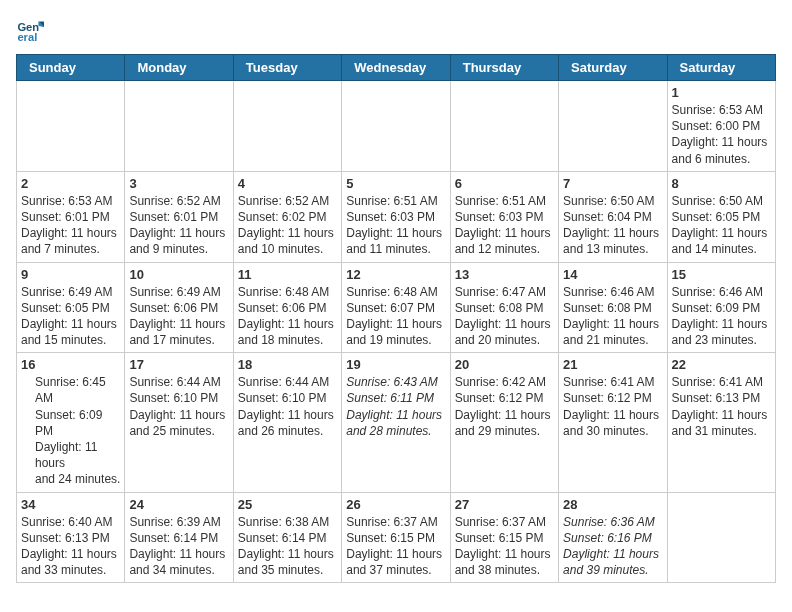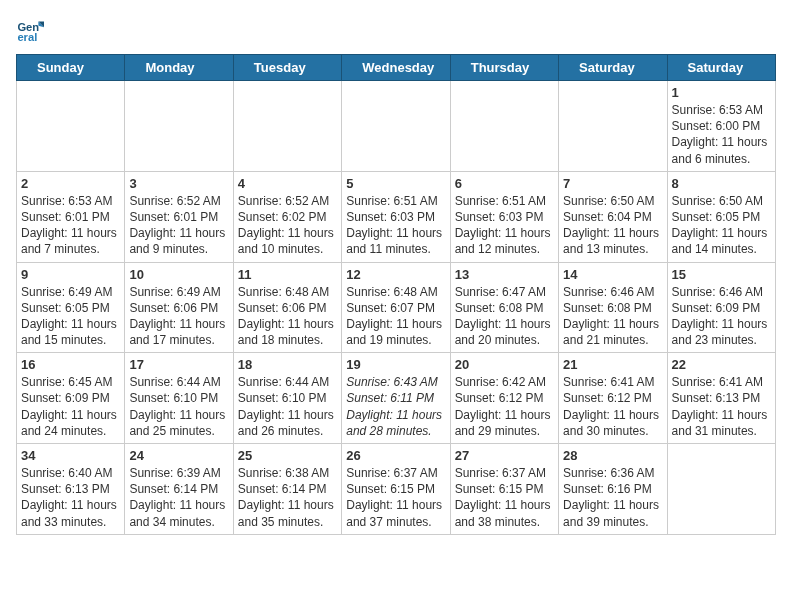--- a/index.html
+++ b/index.html
@@ -40,21 +40,21 @@
     table {
       width: 100%;
       border-collapse: collapse;
       table-layout: fixed;
     }
     .day-header {
       background-color: #2471a3;
       color: #fff;
       font-size: 13px;
       font-weight: bold;
-      padding: 5px 20px;
+      padding: 5px 12px;
       text-align: left;
       border: 1px solid #1a5276;
     }
     .cal-cell {
       border: 1px solid #ccc;
       vertical-align: top;
       padding: 4px;
       height: 90px;
       background: #fff;
       font-size: 10px;
@@ -229,21 +229,21 @@
           <span class="day-num">15</span>
           <div class="cell-info" style="white-space: pre-line;">Sunrise: 6:46 AM
 Sunset: 6:09 PM
 Daylight: 11 hours
 and 23 minutes.</div>
         </td>
       </tr>
       <tr class="week-row">
         <td class="cal-cell">
           <span class="day-num">16</span>
-          <div class="cell-info" style="white-space: pre-line;">Sunrise: 6:45 AM
+          <div class="cell-info" style="white-space: pre-line; margin-left: 14px;">Sunrise: 6:45 AM
 Sunset: 6:09 PM
 Daylight: 11 hours
 and 24 minutes.</div>
         </td>
         <td class="cal-cell">
           <span class="day-num">17</span>
           <div class="cell-info" style="white-space: pre-line;">Sunrise: 6:44 AM
 Sunset: 6:10 PM
 Daylight: 11 hours
 and 25 minutes.</div>
@@ -315,21 +315,21 @@
         </td>
         <td class="cal-cell">
           <span class="day-num">27</span>
           <div class="cell-info" style="white-space: pre-line;">Sunrise: 6:37 AM
 Sunset: 6:15 PM
 Daylight: 11 hours
 and 38 minutes.</div>
         </td>
         <td class="cal-cell">
           <span class="day-num">28</span>
-          <div class="cell-info" style="white-space: pre-line;">Sunrise: 6:36 AM
+          <div class="cell-info" style="white-space: pre-line; font-style: italic;">Sunrise: 6:36 AM
 Sunset: 6:16 PM
 Daylight: 11 hours
 and 39 minutes.</div>
         </td>
         <td class="cal-cell empty"></td>
       </tr>
     </tbody>
 </table>
 
 </body></html>

